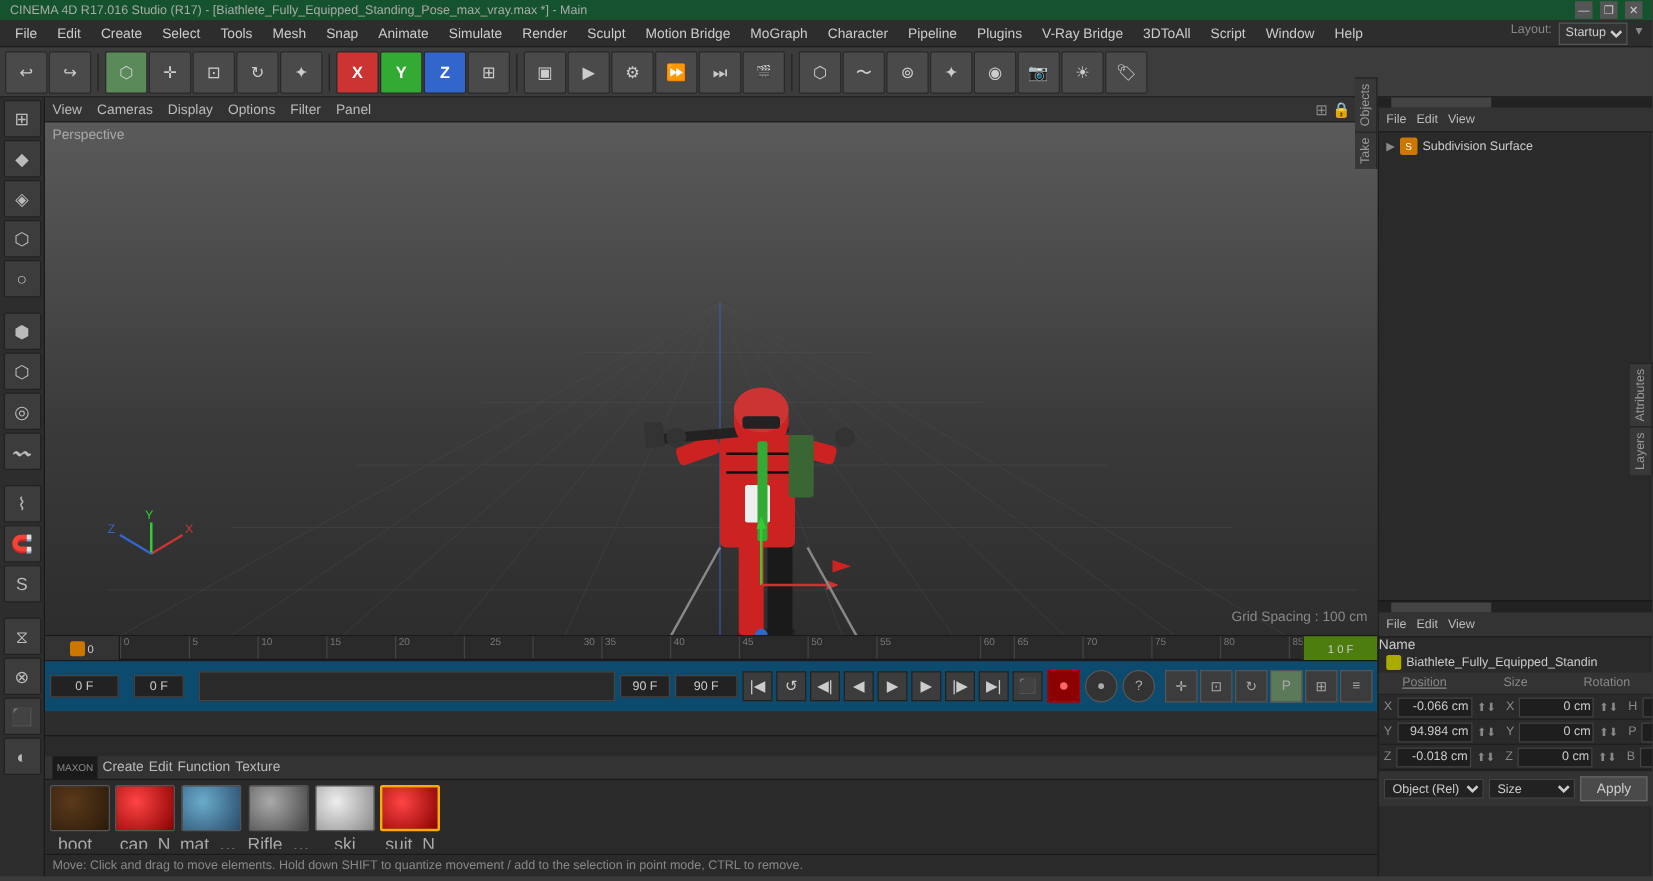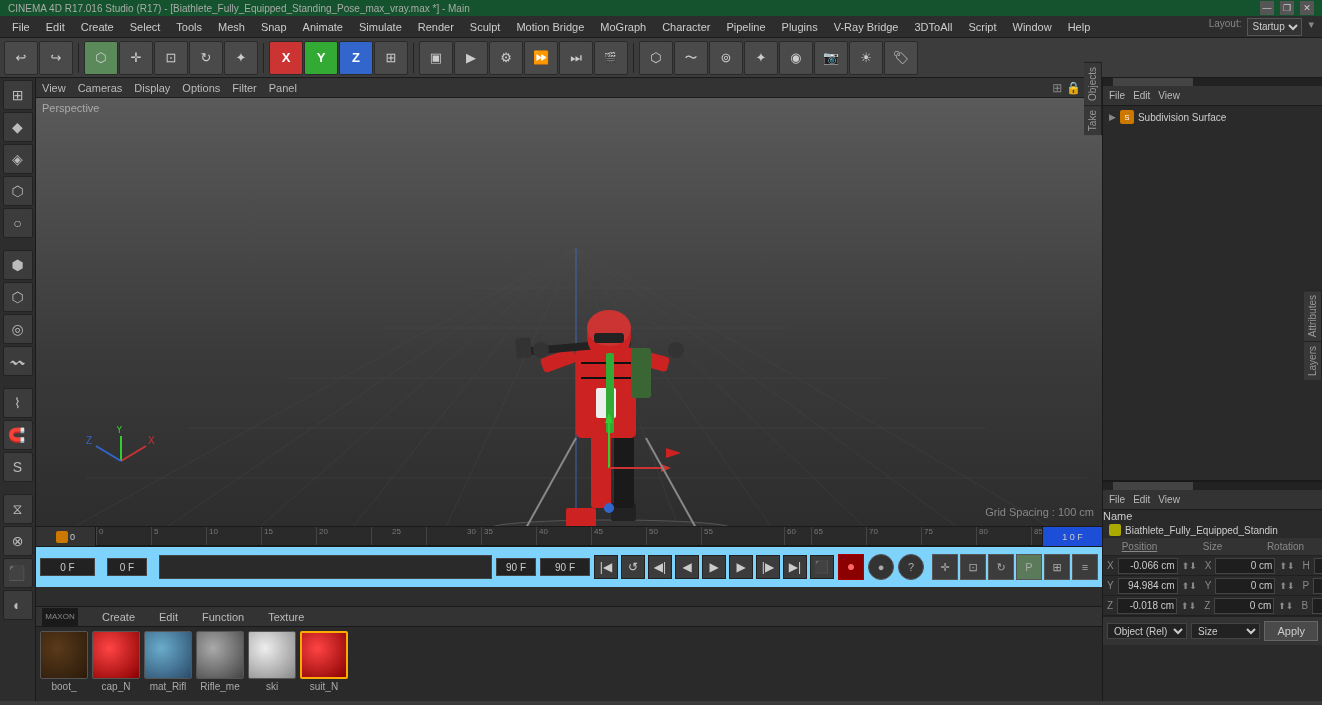--- a/index.html
+++ b/index.html
@@ -169,21 +169,21 @@
     }
     #timeline-ruler {
       height: 20px;
       background: #2a2a2a;
       position: relative;
       overflow: hidden;
       border-bottom: 1px solid #1a1a1a;
     }
     #timeline-controls {
       height: 40px;
-      background: #7dd3fc;
+      background: #0c4a6e;
       display: flex;
       align-items: center;
       padding: 0 4px;
       gap: 4px;
     }
     .time-input {
       background: #222;
       border: 1px solid #444;
       color: #ccc;
       width: 50px;
@@ -318,22 +318,23 @@
       border-top: 1px solid #1a1a1a;
       display: flex;
       flex-direction: column;
     }
     #materials-header {
       height: 20px;
       background: #333;
       display: flex;
       align-items: center;
       padding: 0 6px;
-      gap: 24px;
+      gap: 4px;
       border-bottom: 1px solid #1a1a1a;
+      margin-top: 16px;
     }
     #materials-list {
       display: flex;
       padding: 4px;
       gap: 4px;
       overflow-x: hidden;
     }
     .material-item {
       display: flex;
       flex-direction: column;
@@ -342,21 +343,21 @@
       gap: 2px;
     }
     .material-swatch {
       width: 48px;
       height: 48px;
       border: 1px solid #555;
       border-radius: 2px;
     }
     .material-label {
       color: #aaa;
-      font-size: 10px;
+      font-size: 14px;
       max-width: 50px;
       overflow: hidden;
       text-overflow: ellipsis;
       white-space: nowrap;
     }
     .material-item.selected .material-swatch {
       border: 2px solid #ffaa00;
     }
 
     
@@ -706,21 +707,21 @@
             <span class="ruler-tick" style="left:605px;position:absolute;color:#777;font-size:8px;">55</span>
             <span class="ruler-tick" style="left:660px;position:absolute;color:#777;font-size:8px;margin-left:28px;">60</span>
             <span class="ruler-tick" style="left:715px;position:absolute;color:#777;font-size:8px;">65</span>
             <span class="ruler-tick" style="left:770px;position:absolute;color:#777;font-size:8px;">70</span>
             <span class="ruler-tick" style="left:825px;position:absolute;color:#777;font-size:8px;">75</span>
             <span class="ruler-tick" style="left:880px;position:absolute;color:#777;font-size:8px;">80</span>
             <span class="ruler-tick" style="left:935px;position:absolute;color:#777;font-size:8px;">85</span>
 
           </div>
         </div>
-        <div style="width:60px;background:#1d4ed8;height:100%;display:flex;align-items:center;justify-content:center;border-left:1px solid #1a1a1a;">
+        <div style="width:60px;background:#4d7c0f;height:100%;display:flex;align-items:center;justify-content:center;border-left:1px solid #1a1a1a;">
           <span style="color:#ccc;font-size:9px;">1 0 F</span>
         </div>
       </div>
 
       <div id="timeline-controls">
 
         <input class="time-input" value="0 F" style="width: 55px;">
         <div style="width:4px;"></div>
         <input class="time-input" value="0 F" style="width: 40px;">
         <div style="width:4px;"></div>
@@ -794,20 +795,23 @@
           <span class="material-label">ski</span>
         </div>
 
         <div class="material-item selected">
           <div class="material-swatch" style="background:radial-gradient(circle at 35% 35%, #ff4444, #880000);width:48px;height:48px;border:2px solid #ffaa00;"></div>
           <span class="material-label">suit_N</span>
         </div>
       </div>
     </div>
 
+    <div id="status-bar">
+      <span>Move: Click and drag to move elements. Hold down SHIFT to quantize movement / add to the selection in point mode, CTRL to remove.</span>
+    </div>
 
   </div>
 
   <div id="right-panel">
 
     <div id="right-panel-top" style="flex:1;display:flex;flex-direction:column;">
 
       <div style="height:8px;background:#222;position:relative;">
         <div style="width:80px;height:8px;background:#444;position:absolute;left:10px;"></div>
       </div>

